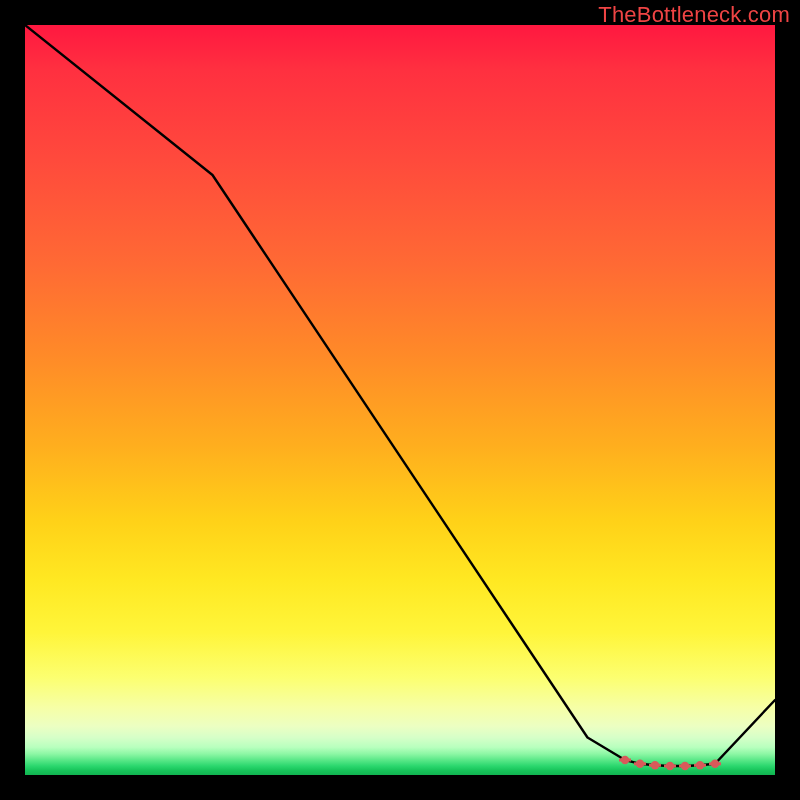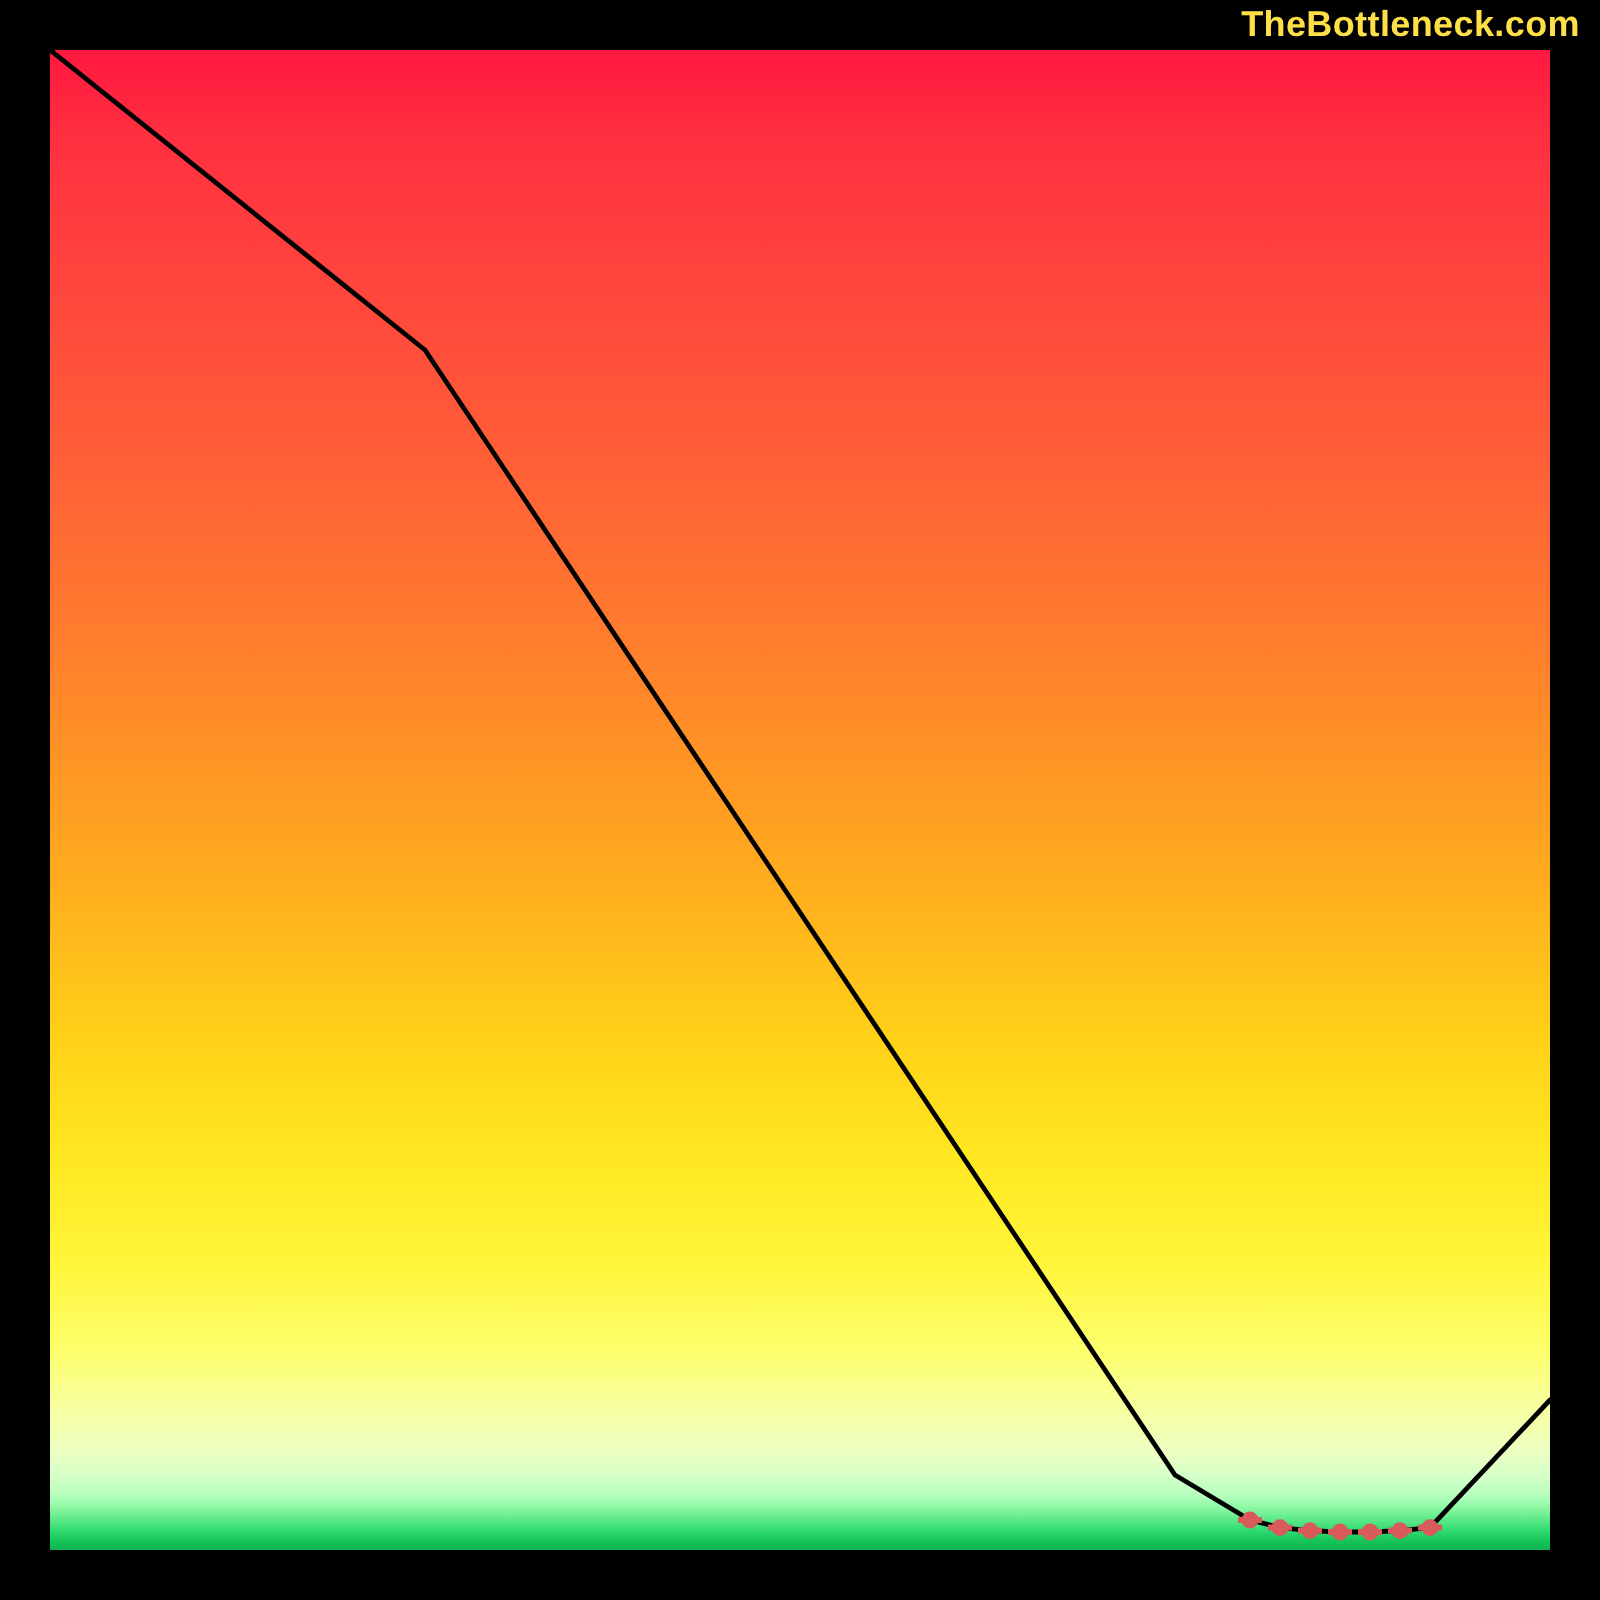--- a/index.html
+++ b/index.html
@@ -44,23 +44,23 @@
       #5ae888 98%,
       #2bd76e 98.8%,
       #17c45a 99.4%,
       #11b451 100%
     );
   }
   .watermark {
     position: absolute;
     top: 2px;
     right: 10px;
-    color: #fde047;
-    font-size: 18px;
-    font-weight: 700;
+    color: #ef4444;
+    font-size: 22px;
+    font-weight: 400;
     letter-spacing: 0.2px;
     z-index: 5;
   }
   svg.overlay {
     position: absolute;
     left: 0;
     top: 0;
     width: 750px;
     height: 750px;
     z-index: 3;

